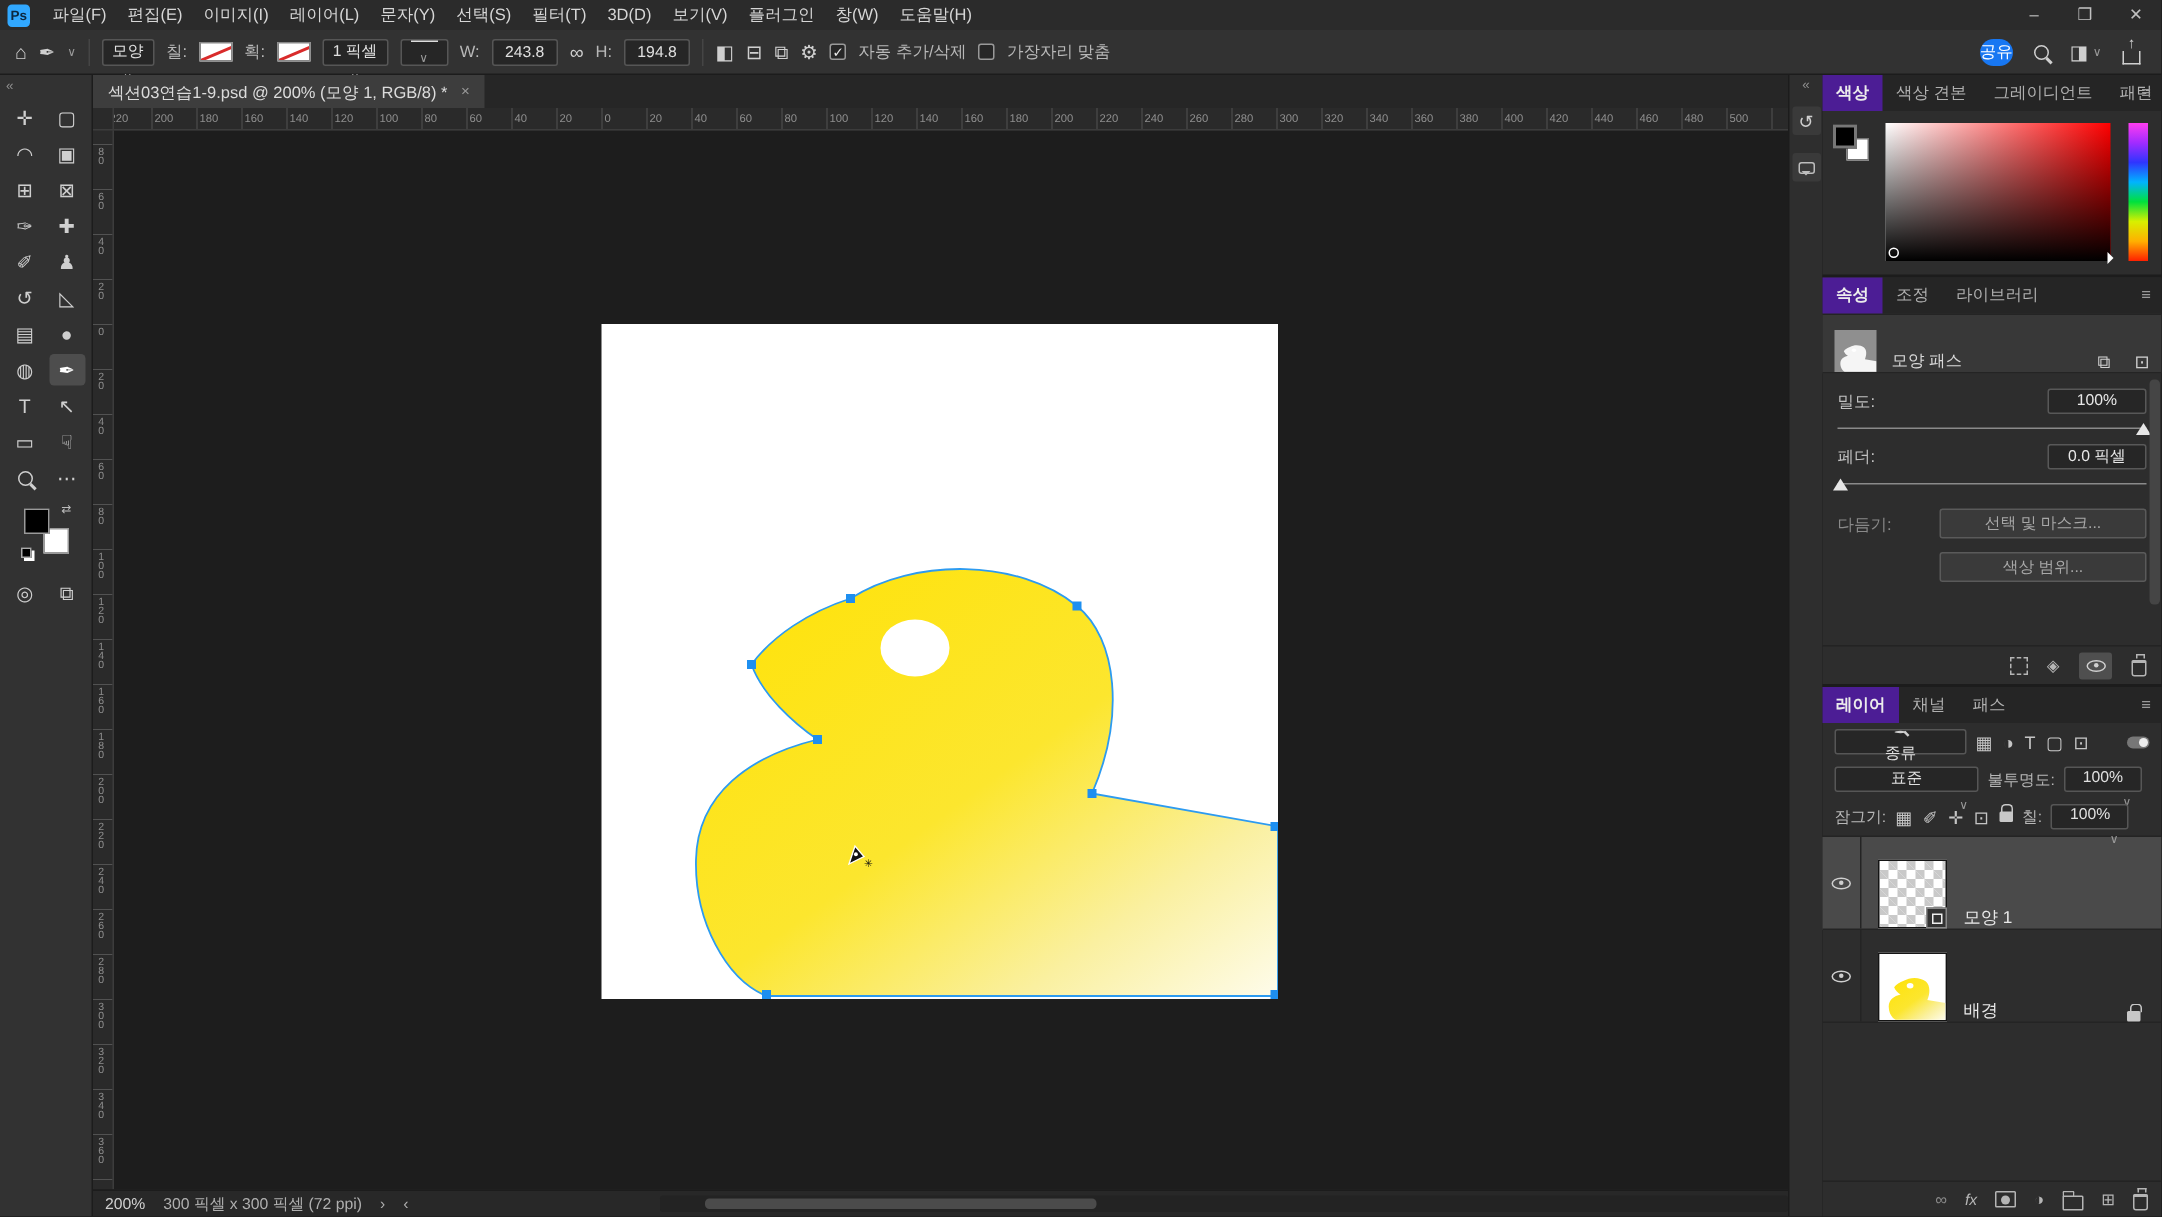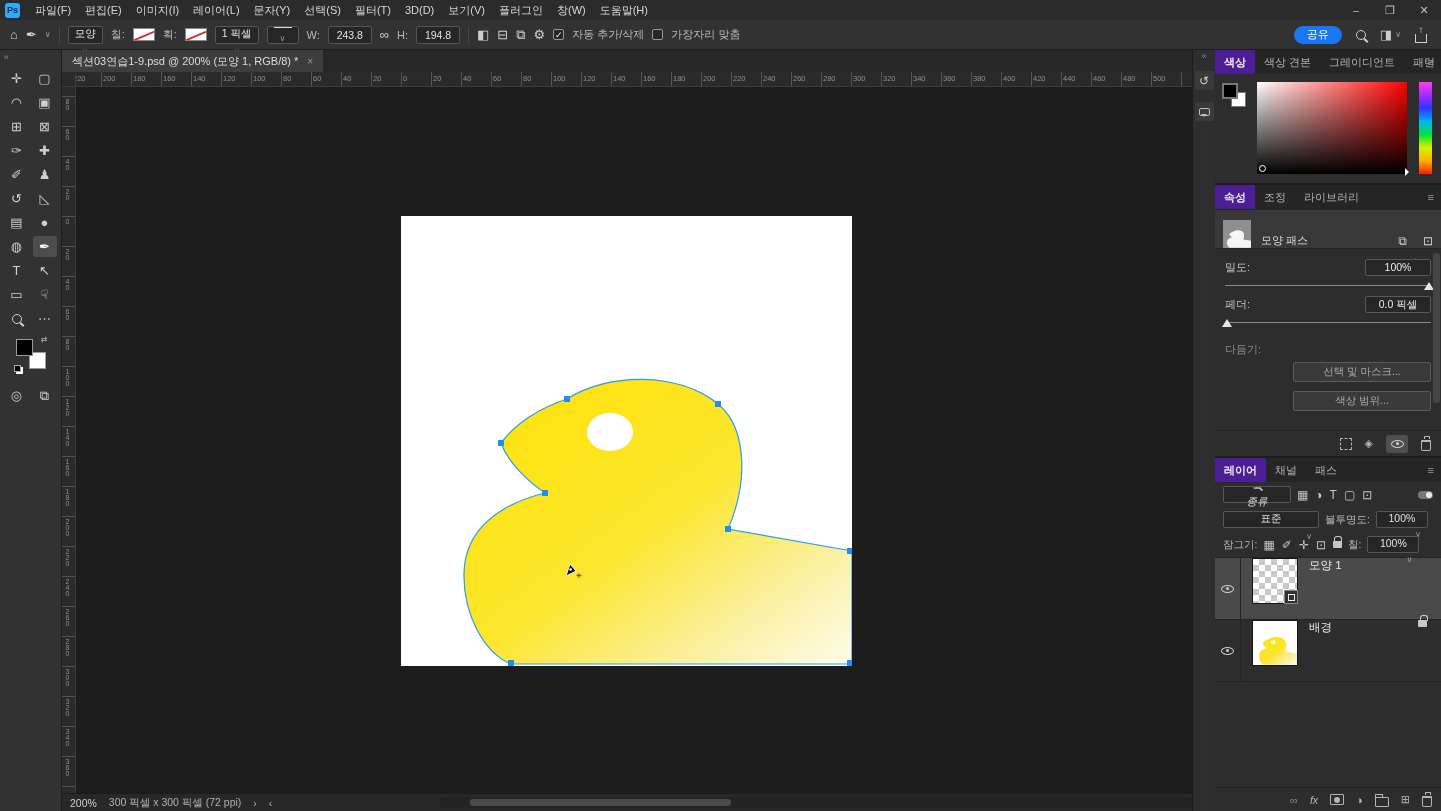--- a/index.html
+++ b/index.html
@@ -20,21 +20,21 @@
   .dropdown { height:18px; background:#262626; border:1px solid #565656; border-radius:2px; display:inline-flex; align-items:center; padding:0 6px; gap:6px; color:#e0e0e0; font-size:10.5px; white-space:nowrap;flex-direction:column; }
   .num-input { min-width:44px; height:18px; background:#262626; border:1px solid #565656; border-radius:2px; display:flex; align-items:center; justify-content:center; color:#e0e0e0; font-size:10.5px; padding:0 4px; }
   .ob-label { color:#b8b8b8; }
   .swatch { width:22px; height:13px; background:#fff; border:1px solid #888; position:relative; overflow:hidden; }
   .swatch::after { content:''; position:absolute; left:-4px; right:-4px; top:50%; height:2px; background:#d92b2b; transform:rotate(-23deg); }
   .line-sample { width:18px; height:2px; background:#ddd; }
   .cb { width:11px; height:11px; border:1px solid #999; border-radius:2px; background:#262626; display:inline-flex; align-items:center; justify-content:center; font-size:9px; color:#e8e8e8; }
   .cb.checked::after { content:'✓'; }
   .vsep { width:1px; height:18px; background:#454545; }
   #ob-right { margin-left:auto; display:flex; align-items:center; gap:14px; padding-right:4px; }
-  .share-btn { height:18px; padding:0 13px; background:#1877F2; border-radius:9px; color:#fff; font-size:11px; display:flex; align-items:center; }
+  .share-btn { height:18px; padding:0 0; background:#1877F2; border-radius:9px; color:#fff; font-size:11px; display:flex; align-items:center; }
   .css-magnifier { width:10px; height:10px; border:1.5px solid #cfcfcf; border-radius:50%; position:relative; display:inline-block; }
   .css-magnifier::after { content:''; position:absolute; width:2px; height:5px; background:#cfcfcf; transform:rotate(-45deg); right:-2px; bottom:-4px; }
   .icon-export { width:12px; height:9px; border:1.5px solid #cfcfcf; border-top:none; position:relative; display:inline-block; margin-top:7px; }
   .icon-export::after { content:'↑'; position:absolute; left:50%; transform:translateX(-50%); top:-10px; font-size:10px; color:#cfcfcf; }
 
   
   #toolbar { position:absolute; left:0; top:50px; width:62px; bottom:0; background:#323232; border-right:1px solid #1c1c1c; }
   #toolbar-collapse { color:#8f8f8f; font-size:9px; padding:2px 4px; }
   #tool-grid { display:grid; grid-template-columns:24px 24px; justify-content:center; gap:3px 4px; margin-top:4px; }
   .tool { width:24px; height:21px; display:flex; align-items:center; justify-content:center; color:#cfcfcf; font-size:13px; border-radius:3px; }
@@ -105,35 +105,35 @@
   .shape-row .ric { color:#cfcfcf; font-size:12px; margin-left:6px; }
   .prop-slider-row { padding:10px 10px 0; }
   .psr-head { display:flex; align-items:center; justify-content:space-between; }
   .psr-label { color:#c0c0c0; }
   .value-box { width:66px; height:17px; background:#262626; border:1px solid #585858; border-radius:2px; text-align:center; line-height:15px; font-size:10.5px; color:#e8e8e8; }
   .track { margin-top:9px; height:1px; background:#8a8a8a; position:relative; }
   .knob { position:absolute; top:-3px; width:0; height:0; border-left:5px solid transparent; border-right:5px solid transparent; border-bottom:8px solid #e6e6e6; }
   .knob.right { right:-3px; } .knob.left { left:-3px; }
   .refine-row { display:flex; padding:16px 10px 0; gap:10px; }
   .refine-label { width:58px; color:#8a8a8a; padding-top:3px; }
-  .refine-btns { flex:1;margin-top:23px; }
+  .refine-btns { flex:1; }
   .pbtn { width:100%; height:20px; background:#3a3a3a; border:1px solid #5a5a5a; border-radius:2px; color:#a8a8a8; font-size:10.5px; display:flex; align-items:center; justify-content:center; margin-bottom:9px; }
   .props-icons { position:absolute; bottom:0; left:0; right:0; height:26px; border-top:1px solid #232323; display:flex; align-items:center; justify-content:flex-end; gap:13px; padding-right:10px; color:#b5b5b5; }
   .eye-box { width:22px; height:18px; background:#4f4f4f; border-radius:2px; display:flex; align-items:center; justify-content:center; }
   .icon-dashed { width:12px; height:12px; border:1px dashed #b5b5b5; display:inline-block; }
   .pscroll { position:absolute; right:1px; top:68px; width:7px; height:150px; background:#454545; border-radius:3px; }
 
   
   .lrow { height:25px; display:flex; align-items:center; padding:0 8px; gap:6px; font-size:10.5px; color:#b8b8b8; }
   .lrow .dropdown { height:17px; }
   .l-icons { display:flex; gap:7px; color:#c5c5c5; font-size:12px; align-items:center; }
   .pill { width:15px; height:8px; border-radius:4px; background:#777; position:relative; margin-left:auto; }
   .pill::after { content:''; position:absolute; right:1px; top:1px; width:6px; height:6px; border-radius:50%; background:#ececec; }
   #layer-list { border-top:1px solid #242424; }
-  .layer-item { height:62px; display:flex; align-items:flex-start; border-bottom:1px solid #242424; }
+  .layer-item { height:62px; display:flex; align-items:flex-end; border-bottom:1px solid #242424; }
   .layer-item.selected { background:#4a4a4a; }
   .eye-col { width:26px; align-self:stretch; display:flex; align-items:center; justify-content:center; border-right:1px solid #242424; }
   .layer-thumb { width:46px; height:46px; margin:0 11px; border:1px solid #141414; position:relative; background:#fff; flex:none; }
   .layer-thumb svg { display:block; width:100%; height:100%; }
   .checker { background-image:linear-gradient(45deg,#c9c9c9 25%,transparent 25%,transparent 75%,#c9c9c9 75%),linear-gradient(45deg,#c9c9c9 25%,#fff 25%,#fff 75%,#c9c9c9 75%); background-size:12px 12px; background-position:0 0,6px 6px; background-color:#fff; }
   .thumb-badge { position:absolute; right:-1px; bottom:-1px; width:14px; height:14px; background:#323232; border:1px solid #888; display:flex; align-items:center; justify-content:center; }
   .badge-inner { width:7px; height:7px; border:1px solid #eee; }
   .layer-name { font-size:11.5px; color:#e8e8e8; flex:1; }
   .layer-lock { margin-right:14px; }
   .layers-bottom { position:absolute; bottom:0; left:0; right:0; height:24px; border-top:1px solid #232323; display:flex; align-items:center; justify-content:flex-end; gap:12px; padding-right:9px; color:#b5b5b5; font-size:11px; }
@@ -468,21 +468,21 @@
   </div>
 
   <div class="panel" id="panel-layers">
     <div class="ptabs" id="layers-tabs">
       <span class="ptab active">레이어</span>
         <span class="ptab">채널</span>
         <span class="ptab">패스</span>
         <span class="pmenu">≡</span>
     </div>
     <div class="lrow">
-      <span class="dropdown" style="width:68px;font-style:italic;">
+      <span class="dropdown" style="width:88px;">
         <span class="css-magnifier" style="transform:scale(.8);"></span>
         <span>종류</span>
         <span class="chev" style="margin-left:auto;">∨</span>
       </span>
       <span class="l-icons" id="filter-icons">
           <span>▦</span>
           <span>◑</span>
           <span>T</span>
           <span>▢</span>
           <span>⊡</span>

